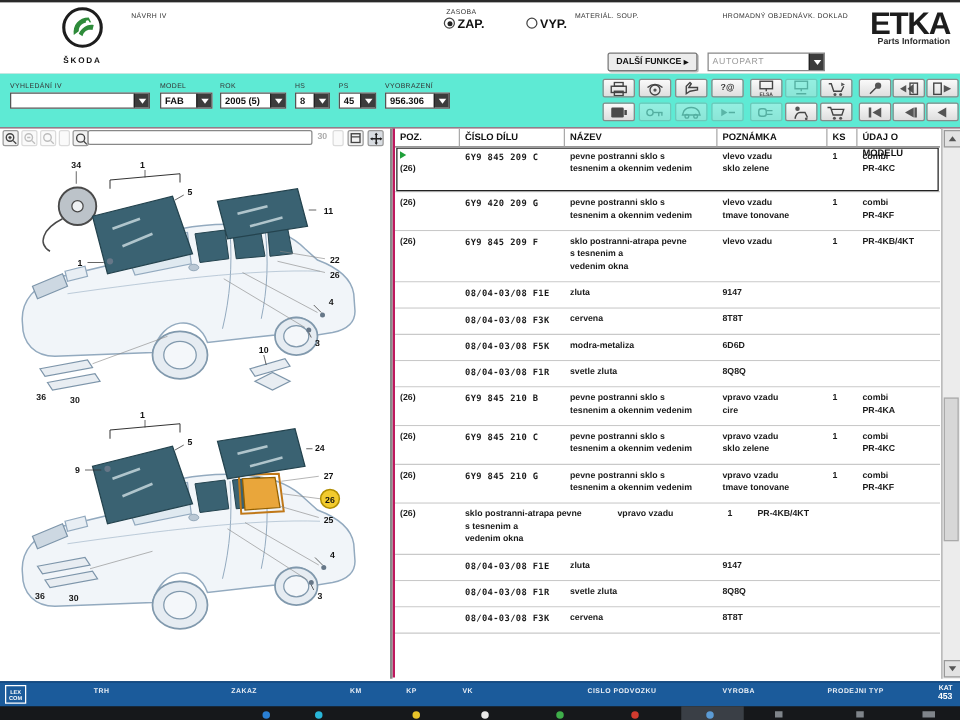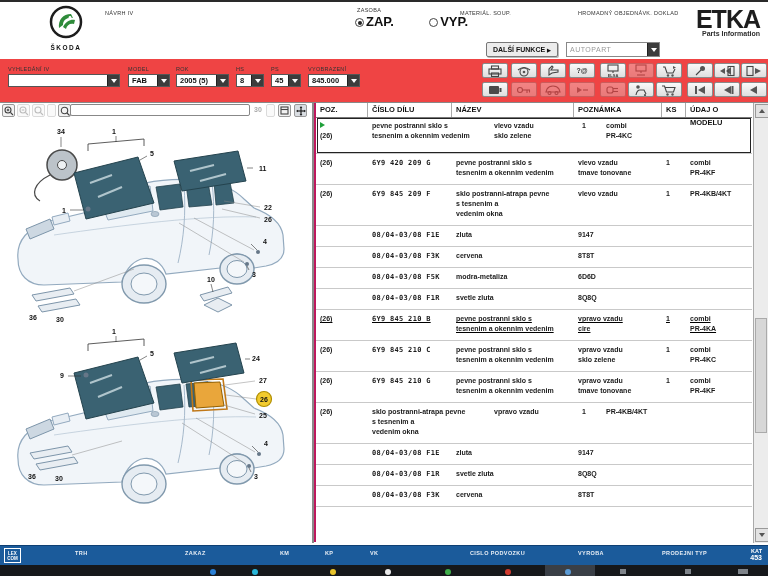--- a/index.html
+++ b/index.html
@@ -3,38 +3,38 @@
 <meta charset="utf-8">
 <style>
   html,body{margin:0;padding:0;background:#555;}
   #screen{position:relative;width:768px;height:576px;background:#fff;overflow:hidden;
     font-family:"Liberation Sans",sans-serif;border-top:2px solid #2a2a2a;box-sizing:border-box;}
   
   .topbar{position:absolute;left:0;top:0;width:768px;height:57px;background:#fff;border-bottom:1px solid #9a9a9a;}
   .skoda{position:absolute;left:40px;top:3px;width:52px;text-align:center;}
   .skoda-text{font-size:6.5px;font-weight:bold;letter-spacing:1.5px;color:#111;margin-top:1px;}
   .hlabel{position:absolute;font-size:5.5px;color:#333;letter-spacing:.3px;}
-  .radio-row{position:absolute;top:12px;font-size:13px;font-weight:bold;color:#111;}
+  .radio-row{position:absolute;top:12px;font-size:10px;font-weight:bold;color:#111;}
   .radio{display:inline-block;width:7px;height:7px;border:1px solid #444;border-radius:50%;vertical-align:-1px;margin-right:2px;position:relative;background:#fff;}
   .radio.checked::after{content:"";position:absolute;left:1.5px;top:1.5px;width:4px;height:4px;border-radius:50%;background:#222;}
   .etka{position:absolute;right:8px;top:6px;text-align:right;color:#1d1d1d;}
   .etka-title{font-size:25px;font-weight:900;line-height:22px;letter-spacing:-1px;font-family:"Liberation Sans",sans-serif;}
   .etka-sub{font-size:7px;font-weight:bold;color:#2d2d2d;}
   
   .tabrow{position:absolute;left:98px;bottom:0;display:flex;align-items:flex-end;}
   .tab{height:15px;line-height:15px;padding:0 9px;border:1px solid #8a8a8a;border-bottom:none;border-radius:3px 3px 0 0;
     background:#f2f2f2;font-size:7.5px;font-weight:bold;color:#222;margin-right:3px;}
   .tab.active{height:19px;line-height:19px;background:#fff;position:relative;z-index:2;}
   .tab.disabled{color:#b8b8b8;}
   .dalsi{position:absolute;left:486px;bottom:2px;height:13px;line-height:13px;padding:0 6px;border:1px solid #777;
     background:#ececec;font-size:7px;font-weight:bold;color:#111;border-radius:2px;box-shadow:1px 1px 0 #bbb;}
   .autopart{position:absolute;left:566px;bottom:2px;width:92px;height:13px;border:1px solid #888;background:#fff;display:flex;}
   .autopart .cval{flex:1;font-size:7px;color:#9a9a9a;line-height:13px;padding-left:3px;letter-spacing:.5px;}
   
-  .searchrow{position:absolute;left:0;top:57px;width:768px;height:43px;background:#ef4444;border-bottom:1px solid #aaa;}
+  .searchrow{position:absolute;left:0;top:57px;width:768px;height:43px;background:#5eead4;border-bottom:1px solid #aaa;}
   .flabel{position:absolute;font-size:5.5px;color:#333;letter-spacing:.3px;}
   .combo{position:absolute;height:13px;border:1px solid #555;background:#fff;display:flex;box-sizing:border-box;}
   .combo .cval{flex:1;font-size:7.5px;font-weight:bold;color:#111;line-height:11px;padding-left:3px;white-space:nowrap;overflow:hidden;}
   .cbtn{width:11px;background:#3c3c3c;border-left:1px solid #222;display:flex;align-items:center;justify-content:center;}
   .arr-down{width:0;height:0;border-left:3px solid transparent;border-right:3px solid transparent;border-top:4px solid #fff;}
   
   .tbtn{position:absolute;width:26px;height:15px;border:1px solid #8a8a8a;border-radius:2px;
     background:linear-gradient(#fafafa,#dedede);display:flex;align-items:center;justify-content:center;box-sizing:border-box;}
   .tbtn.dis{opacity:.35;}
   .tbtn svg{display:block;}
@@ -158,21 +158,21 @@
     </div>
     <div class="flabel" style="left:271px;top:7px;">PS</div>
     <div class="combo" style="left:271px;top:15px;width:30px;">
       <div class="cval">45</div>
       <div class="cbtn">
           <i class="arr-down"></i>
         </div>
     </div>
     <div class="flabel" style="left:308px;top:7px;">VYOBRAZENÍ</div>
     <div class="combo" style="left:308px;top:15px;width:52px;">
-      <div class="cval">845.000</div>
+      <div class="cval">956.306</div>
       <div class="cbtn">
           <i class="arr-down"></i>
         </div>
     </div>
 
     <div class="tbtn" style="left:482px;top:4px;">
       <svg width="16" height="12" viewBox="0 0 16 12">
           <rect class="tico" x="2" y="4" width="12" height="5"></rect>
           <rect class="tico" x="4.5" y="1" width="7" height="3"></rect>
           <rect class="tico" x="4.5" y="8" width="7" height="3.5"></rect>
@@ -514,20 +514,23 @@
         <div class="thcell" style="width:52px;">POZ.</div>
         <div class="thcell" style="width:84px;">ČÍSLO DÍLU</div>
         <div class="thcell" style="width:122px;">NÁZEV</div>
         <div class="thcell" style="width:88px;">POZNÁMKA</div>
         <div class="thcell" style="width:24px;">KS</div>
         <div class="thcell" style="width:66px;border-right:none;">ÚDAJ O MODELU</div>
       </div>
       <div class="tbody" id="tablebody">
           <div class="trow selected" style="height: 37px;">
             <div class="tcell pos"><span class="green-marker"></span><div>(26)</div></div>
+            <div class="tcell part">
+              <div>6Y9 845 209 C</div>
+            </div>
             <div class="tcell name">
               <div>pevne postranni sklo s</div>
               <div>tesnenim a okennim vedenim</div>
             </div>
             <div class="tcell note">
               <div>vlevo vzadu</div>
               <div>sklo zelene</div>
             </div>
             <div class="tcell ks">
               <div>1</div>
@@ -631,21 +634,21 @@
             </div>
             <div class="tcell name">
               <div>svetle zluta</div>
             </div>
             <div class="tcell note">
               <div>8Q8Q</div>
             </div>
             <div class="tcell ks"></div>
             <div class="tcell model"></div>
           </div>
-          <div class="trow" style="height: 31px; text-decoration: underline;">
+          <div class="trow" style="height: 31px;">
             <div class="tcell pos">
               <div>(26)</div>
             </div>
             <div class="tcell part">
               <div>6Y9 845 210 B</div>
             </div>
             <div class="tcell name">
               <div>pevne postranni sklo s</div>
               <div>tesnenim a okennim vedenim</div>
             </div>

